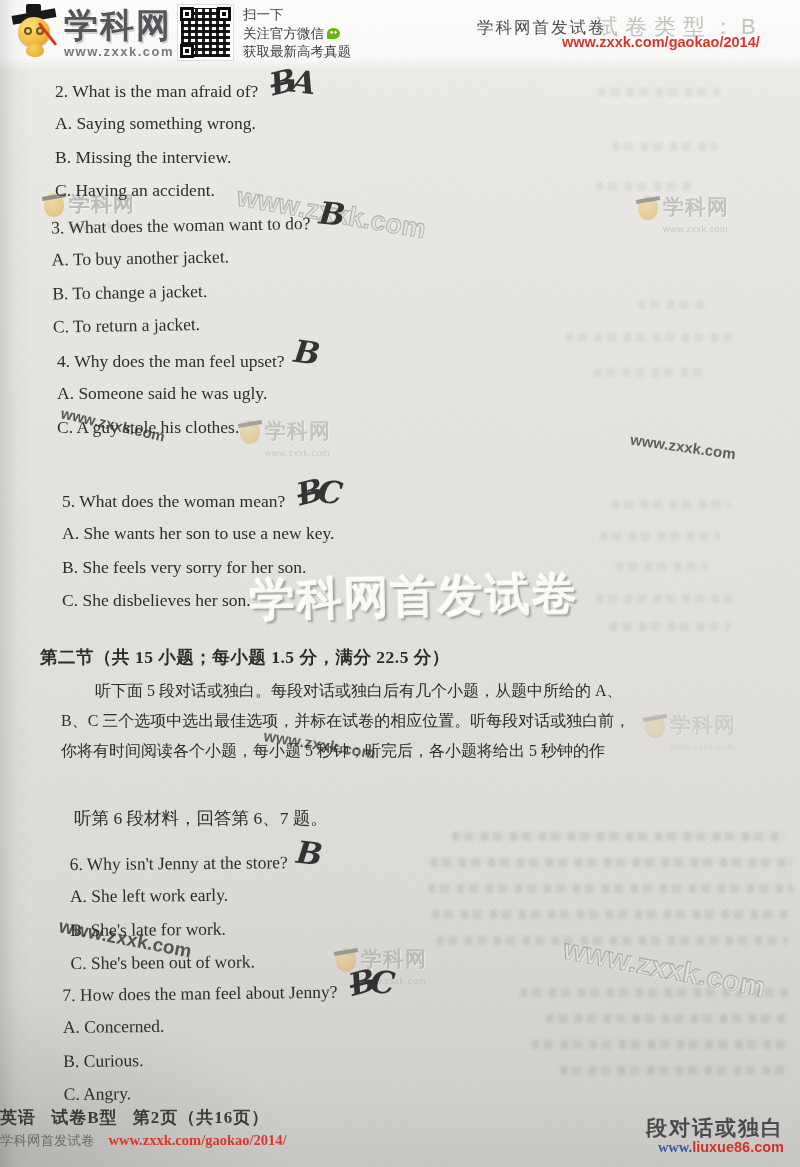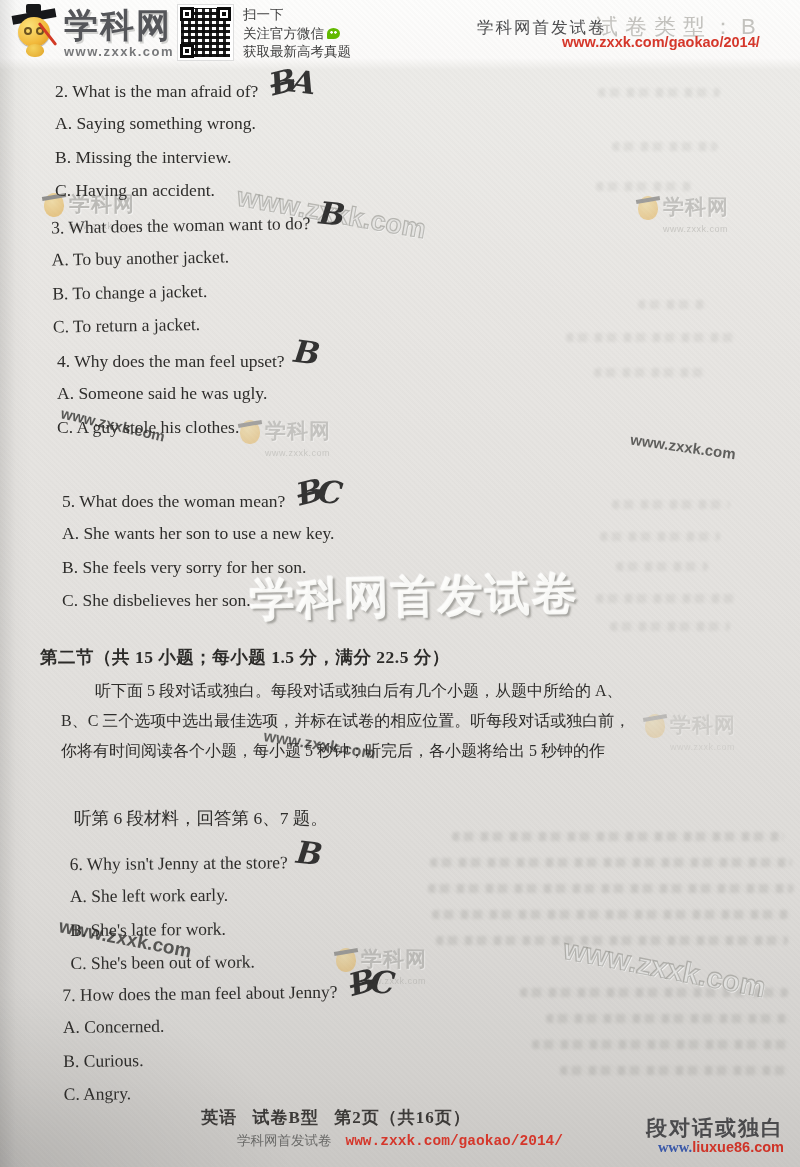--- a/index.html
+++ b/index.html
@@ -78,23 +78,23 @@
                letter-spacing:2px; color:rgba(253,253,251,.92); transform:rotate(-1.2deg);
                text-shadow:2px 2px 2px rgba(105,105,100,.5), -1px -1px 1px rgba(255,255,255,.9); pointer-events:none;}
 
   
   .bt { position:absolute; height:9px; border-radius:4px; filter:blur(1.4px); opacity:.33; pointer-events:none;
         background:repeating-linear-gradient(90deg, rgba(105,105,100,.5) 0 7px, rgba(105,105,100,.06) 7px 12px,
                    rgba(105,105,100,.42) 12px 21px, rgba(105,105,100,.05) 21px 29px);}
   .bt.light { opacity:.22; }
 
   
-  .ft-center { position:absolute; left:0; top:1106px; width:672px; text-align:center; font-size:17px; font-weight:bold;
+  .ft-center { position:absolute; left:0; top:1106px; width:672px; font-size:17px; font-weight:bold;
                color:#3c3a38; word-spacing:10px; letter-spacing:1px;}
-  .ft-sub { position:absolute; left:0; top:1132px; width:800px; text-align:center; font-family:Liberation Mono, monospace; font-size:13.5px; color:#6a6a68;}
+  .ft-sub { position:absolute; left:0; top:1132px; width:800px; font-family:Liberation Serif, serif; font-size:13.5px; color:#6a6a68;}
   .ft-sub .red { color:#d5372b; font-weight:bold; font-size:14.5px; margin-left:14px;}
   .ft-site { position:absolute; right:16px; top:1117px; text-align:right; font-family:"Liberation Sans", sans-serif;}
   .ft-site-name { font-size:21px; font-weight:bold; color:#4b4b4d; letter-spacing:2px; line-height:22px;}
   .ft-site-url { font-size:14.5px; font-weight:bold; line-height:16px;}
   .ft-site-url .www { color:#3a58a8;font-family:Liberation Serif, serif; } .ft-site-url .dom { color:#cf3327; }
 </style>
 </head>
 <body>
 
 <div class="page">

